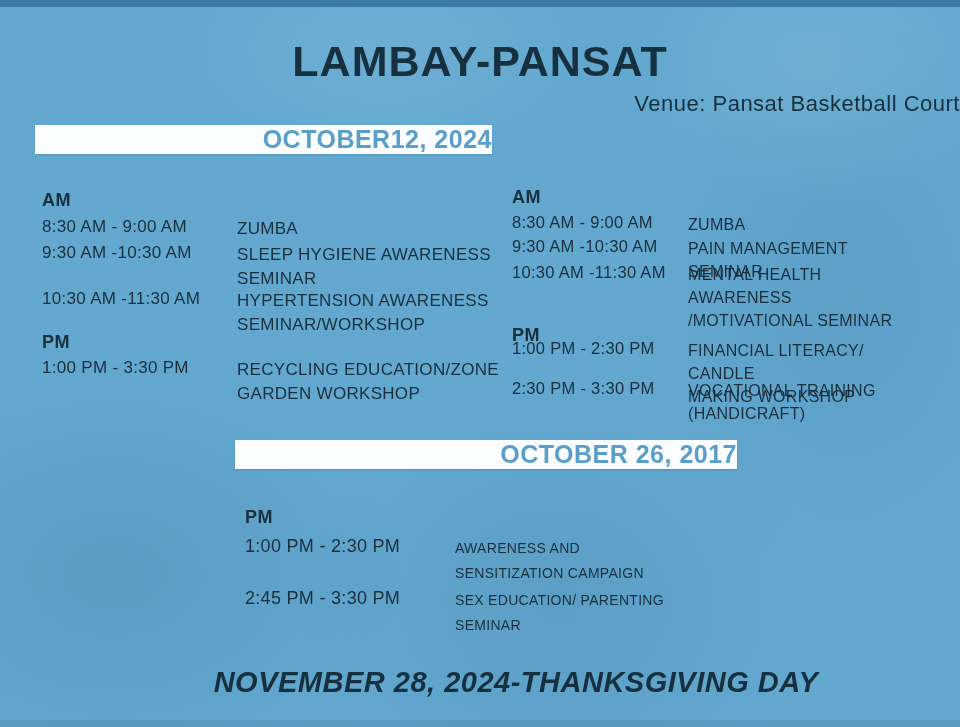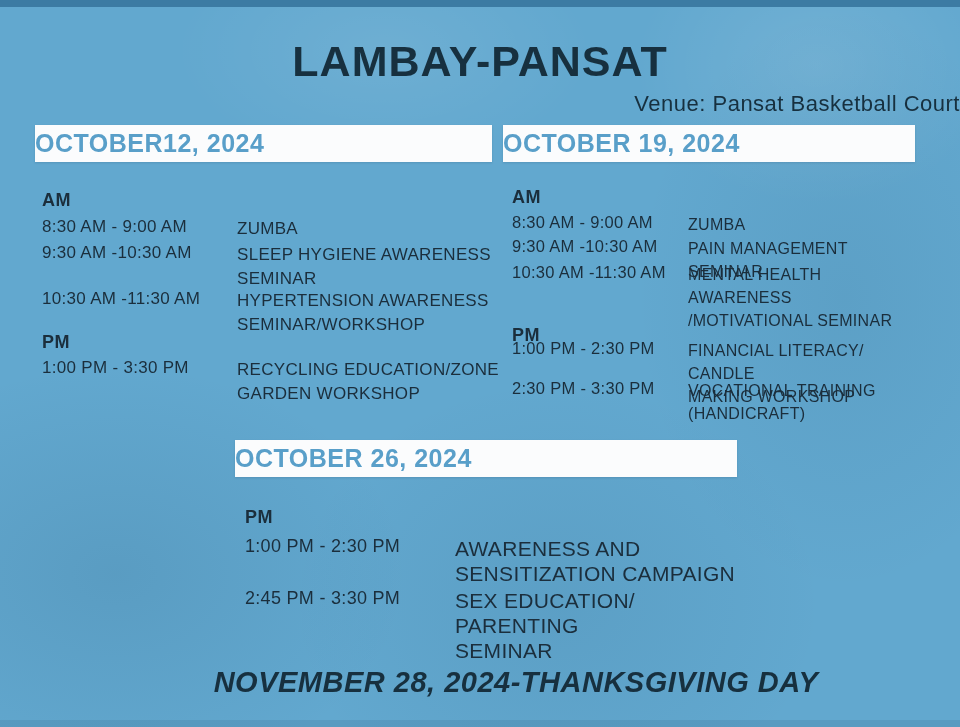--- a/index.html
+++ b/index.html
@@ -36,23 +36,23 @@
     color:var(--title-text,#17303f);
     line-height:1.0;
   }
   .venue{
     position:absolute;top:84px;left:0;width:100%;
     text-align:right;
     font-size:22px;font-weight:500;letter-spacing:0.5px;
     color:var(--title-text,#17303f);
   }
   .date-bar{
-    position:absolute;height:37px;
+    position:absolute;height:29px;
     background:var(--bar-bg,#fbfcfd);
-    display:flex;align-items:center;justify-content:flex-start;
+    display:flex;align-items:center;justify-content:flex-end;
     box-shadow:0 1px 2px rgba(20,50,75,0.15);
   }
   .date-bar span{
     font-size:25px;font-weight:700;letter-spacing:0.5px;
     color:var(--date-text,#599fc9);
   }
   .bar-oct12{left:35px;top:118px;width:457px;}
   .bar-oct19{left:503px;top:118px;width:412px;}
   .bar-oct26{left:235px;top:433px;width:502px;}
   .section-label{
@@ -70,21 +70,21 @@
     white-space:pre-line;line-height:24px;
   }
   
   .c12 .time{width:190px;}
   .c12 .act{left:195px;width:270px;}
   
   .c19 .time{width:172px;font-size:16.5px;}
   .c19 .act{left:176px;width:230px;font-size:16px;line-height:23px;}
   
   .c26 .time{width:205px;font-size:18px;}
-  .c26 .act{left:210px;width:280px;font-size:21px;line-height:25px;}
+  .c26 .act{left:210px;width:280px;font-size:14px;line-height:25px;}
   .footer-note{
     position:absolute;top:659px;left:0;width:100%;
     text-align:center;
     font-size:29px;font-weight:700;font-style:italic;letter-spacing:0.5px;
     color:var(--title-text,#17303f);
     padding-left:36px;
   }
 </style>
 </head>
 <body>
@@ -118,23 +118,20 @@
   </div>
 
   <div class="section-label" style="left:42px;top:325px;">PM</div>
 
   <div class="row c12" style="left:42px;top:351px;">
     <span class="time">1:00 PM - 3:30 PM</span>
     <span class="act">RECYCLING EDUCATION/ZONE
 GARDEN WORKSHOP</span>
   </div>
 
-  <div class="date-bar bar-oct19">
-    <span>OCTOBER 19, 2024</span>
-  </div>
 
   <div class="section-label" style="left:512px;top:180px;">AM</div>
 
   <div class="row c19" style="left:512px;top:206px;">
     <span class="time">8:30 AM - 9:00 AM</span>
     <span class="act">ZUMBA</span>
   </div>
   <div class="row c19" style="left:512px;top:230px;">
     <span class="time">9:30 AM -10:30 AM</span>
     <span class="act">PAIN MANAGEMENT SEMINAR</span>
@@ -152,21 +149,21 @@
     <span class="act">FINANCIAL LITERACY/ CANDLE
 MAKING WORKSHOP</span>
   </div>
   <div class="row c19" style="left:512px;top:372px;">
     <span class="time">2:30 PM - 3:30 PM</span>
     <span class="act">VOCATIONAL TRAINING
 (HANDICRAFT)</span>
   </div>
 
   <div class="date-bar bar-oct26">
-    <span>OCTOBER 26, 2024</span>
+    <span>OCTOBER 26, 2017</span>
   </div>
 
   <div class="section-label" style="left:245px;top:500px;">PM</div>
 
   <div class="row c26" style="left:245px;top:529px;">
     <span class="time">1:00 PM - 2:30 PM</span>
     <span class="act">AWARENESS AND
 SENSITIZATION CAMPAIGN</span>
   </div>
   <div class="row c26" style="left:245px;top:581px;">

